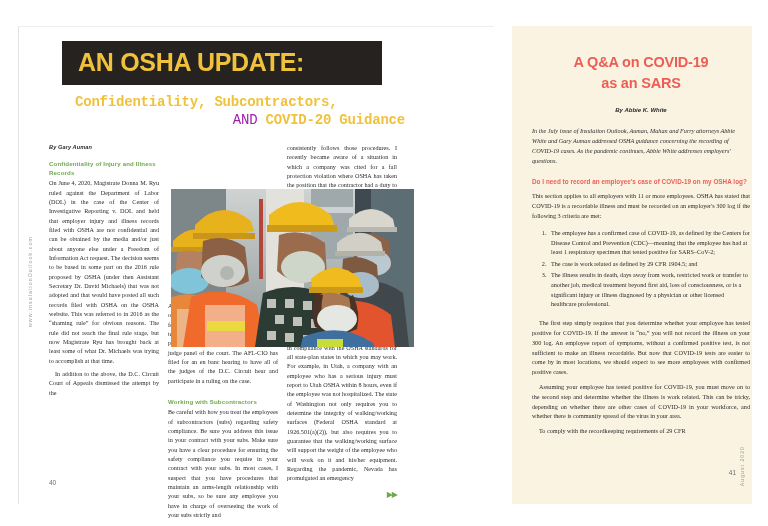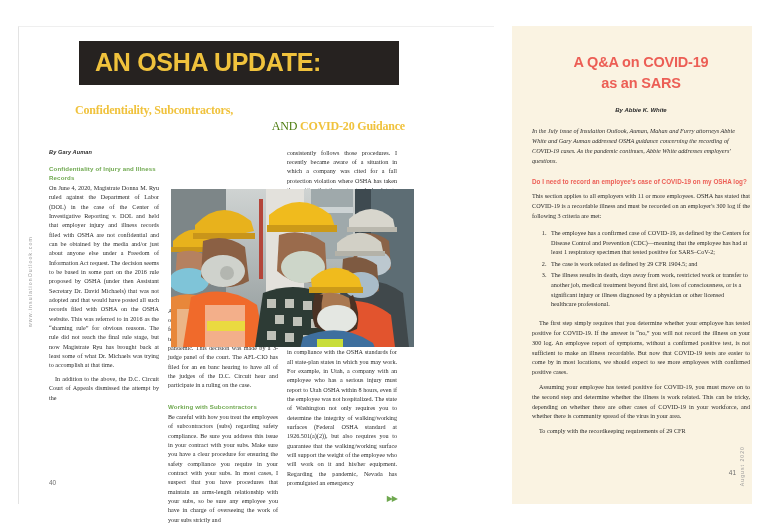--- a/index.html
+++ b/index.html
@@ -35,47 +35,47 @@
     height: 100%;
     border-left: 1px solid #e3e3e3;
     border-top: 1px solid #efefef;
     padding: 10px 8px 8px 30px;
   }
 
   
   .title-bar {
     background: #262220;
     padding: 9px 16px 10px 16px;
-    margin: 4px 0 0 30px;
+    margin: 4px 0 0 13px;
     width: 320px;
   }
   .title-bar-text {
     color: #f0c23c;
     font-family: "Liberation Sans", sans-serif;
     font-weight: bold;
     font-size: 25px;
     letter-spacing: -0.3px;
     line-height: 1;
     white-space: nowrap;
   }
 
   .subtitle {
-    margin: 18px 0 0 26px;
+    margin: 8px 0 0 26px;
     width: 330px;
-    font-family: Liberation Serif, serif;
-    font-weight: bold;
-    font-size: 12px;
+    font-family: Liberation Mono, monospace;
+    font-weight: bold;
+    font-size: 14px;
     color: #f0c23c;
     line-height: 1.32;
     letter-spacing: -0.2px;
   }
   .subtitle .line2 { display: block; text-align: right; }
   .subtitle .and {
     font-weight: normal;
-    color: #4d7c0f;
+    color: #a21caf;
   }
 
   
   .cols {
     display: flex;
     margin-top: 14px;
     gap: 9px;
     width: 100%;
   }
   .col { width: 110px; }

